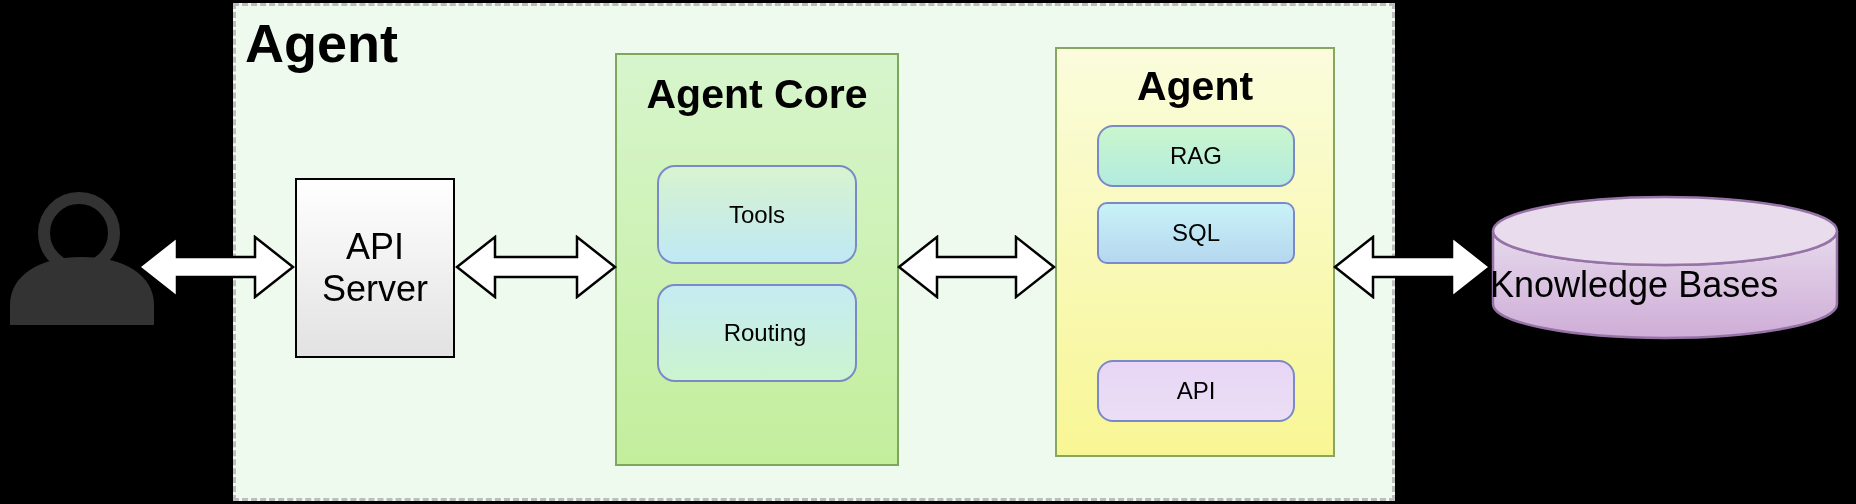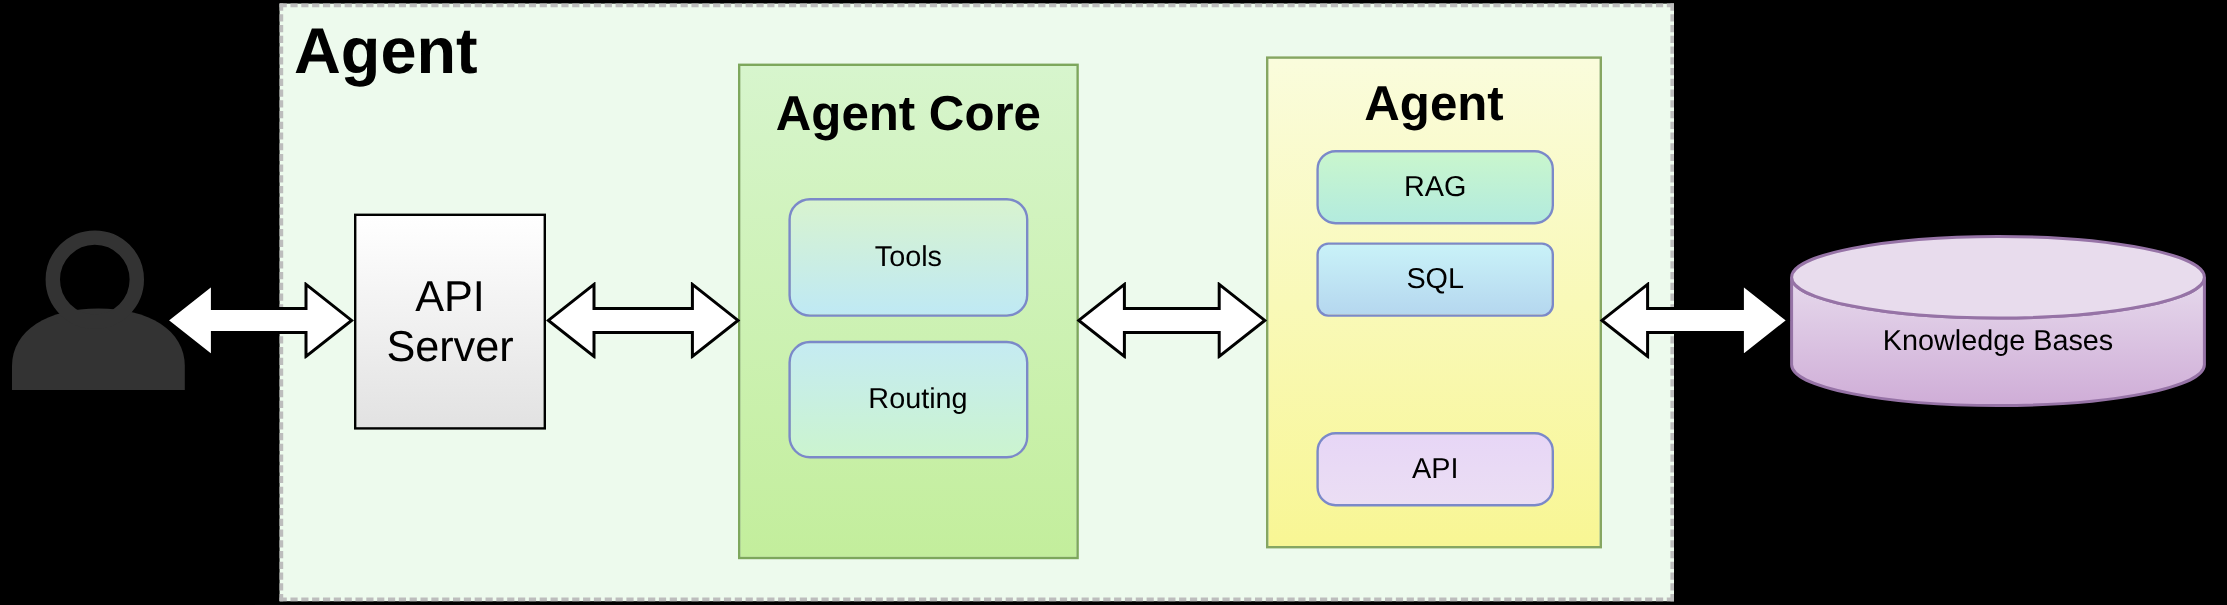--- a/index.html
+++ b/index.html
@@ -47,21 +47,21 @@
   .pill-rag{top:76px;}
   .pill-sql{top:153px;border-radius:10px;}
   .pill-code{top:230px;}
   .pill-api{top:311px;}
   .arrow{position:absolute;height:64px;}
   .arrow svg{display:block;}
   .person{position:absolute;left:8px;top:183px;}
   .cylinder{position:absolute;left:1490px;top:192px;}
   .cylinder-label{
     position:absolute;left:1490px;top:265px;width:350px;height:40px;line-height:40px;
-    text-align:center;font-size:24px;
+    text-align:left;font-size:36px;
   }
 </style>
 </head>
 <body>
 
 <div class="canvas">
 
   <div class="agent-container" style="background: rgb(237, 250, 237);">
     <div class="agent-title">Agent</div>
   </div>

